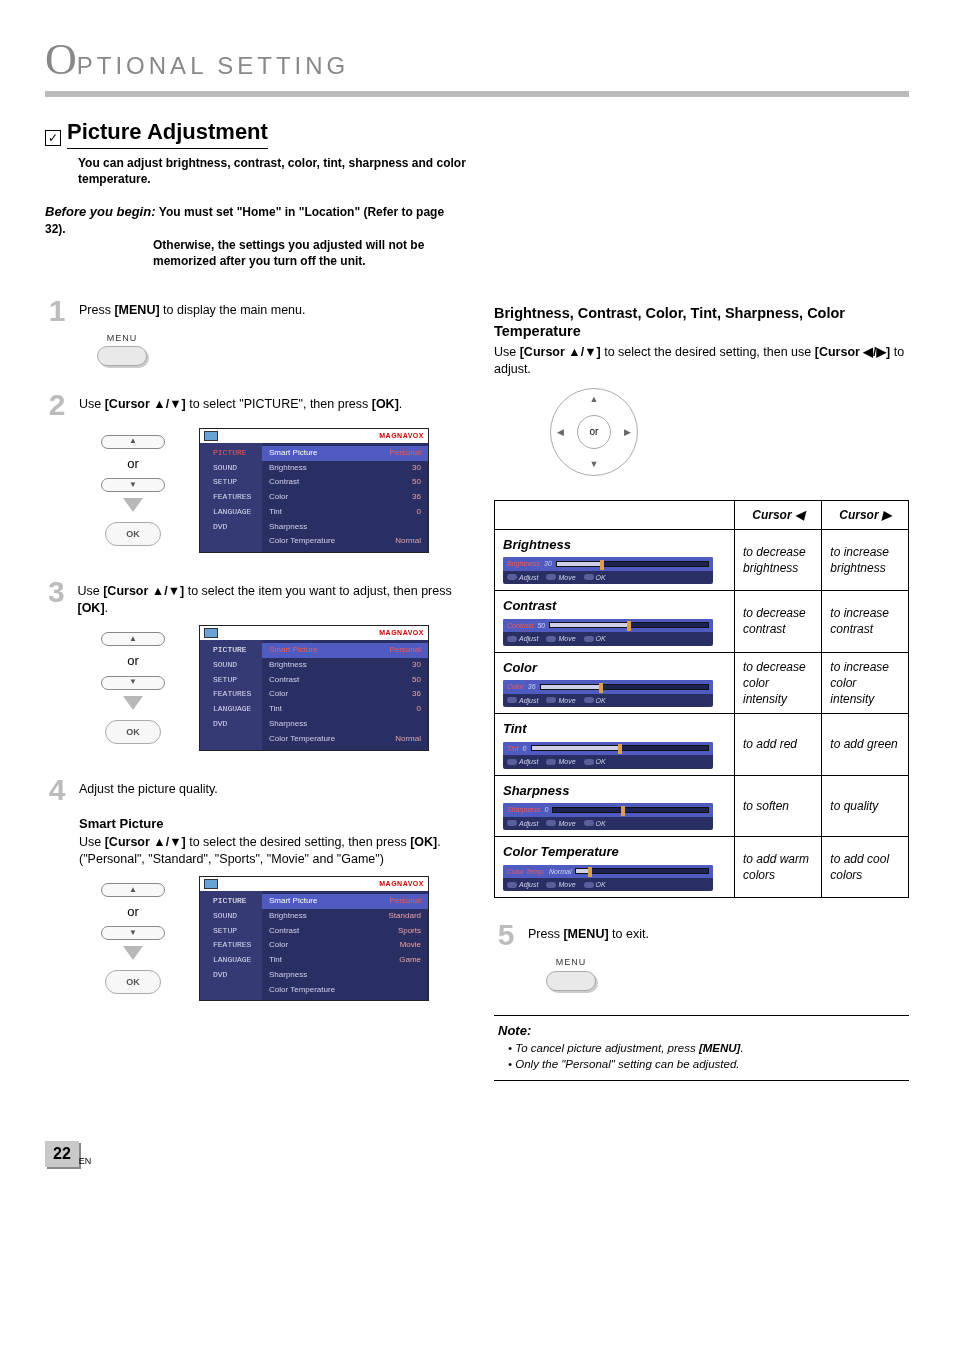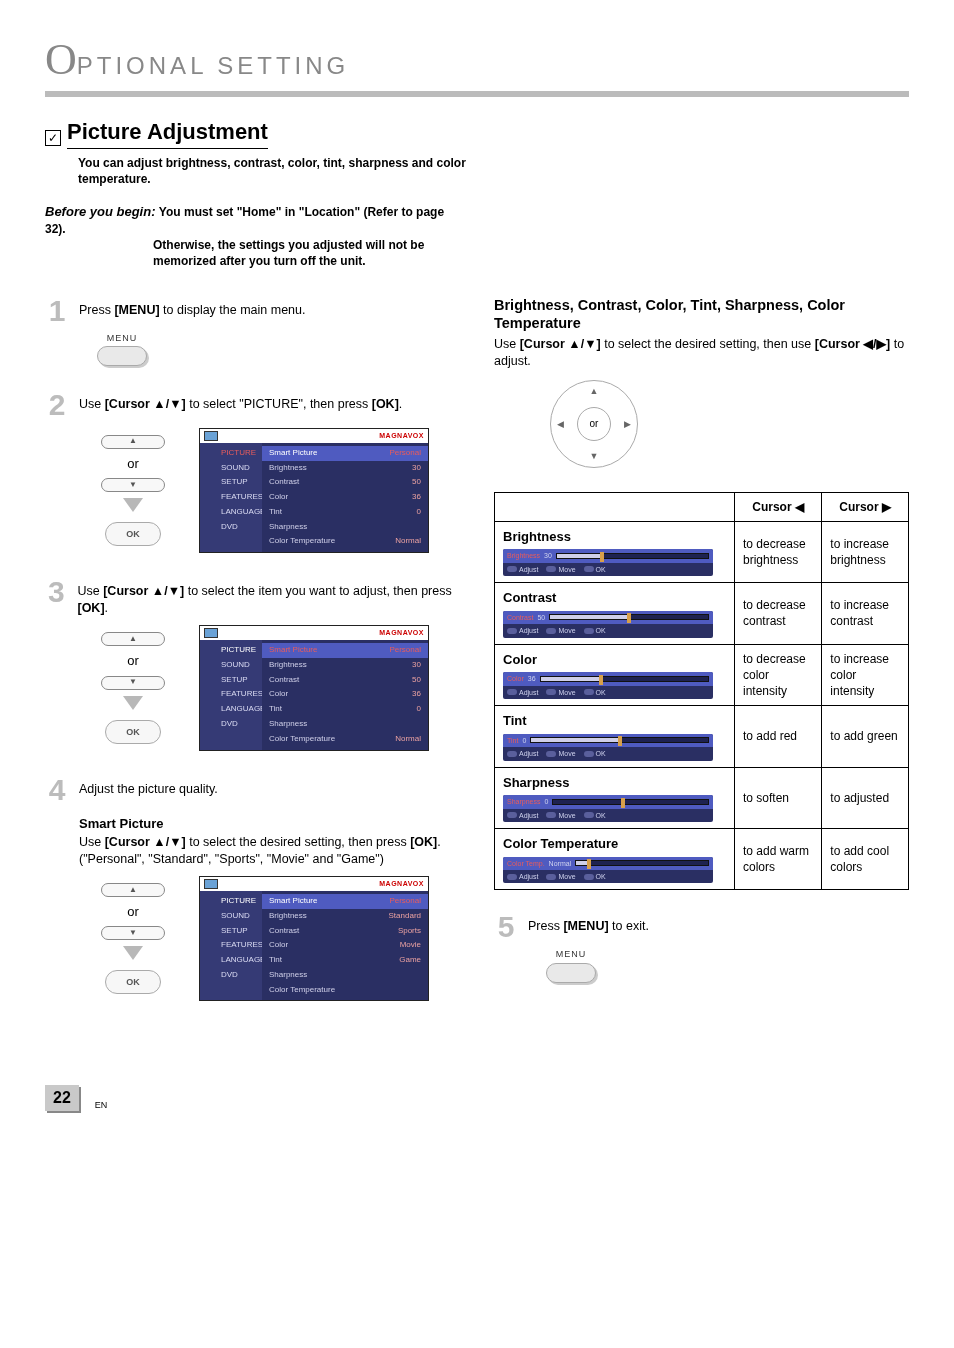--- a/index.html
+++ b/index.html
@@ -121,40 +121,41 @@
     font-size: 8px; color: #cfcfe8;
   }
   .osd-top {
     background: #fff; height: 14px; display: flex; justify-content: space-between;
     align-items: center; padding: 0 4px;
   }
   .osd-top .brand { color: #c00; font-size: 7px; font-weight: 700; letter-spacing: 0.5px; }
   .osd-top .tv { width: 14px; height: 10px; background: #6aa2d6; border: 1px solid #333; }
   .osd-body { display: flex; min-height: 84px; }
   .osd-side {
-    width: 62px; background: #353a75; padding: 3px 16px;
+    width: 62px; background: #353a75; padding: 3px 8px; font-family: Liberation Mono, monospace;
   }
   .osd-side div { padding: 2px 5px; color: #dadbf3; white-space: nowrap; }
   .osd-side .active { color: #fff; }
   .osd-side .hi { color: #e85c5c; }
   .osd-main { flex: 1; padding: 3px 0; background: #2a2f63; position: relative; }
   .osd-row { display: flex; justify-content: space-between; padding: 2px 7px; }
   .osd-row.hl { background: #4f5bc0; color: #fff; }
   .osd-row.hi .k { color: #e85c5c; }
   .osd-row .v { color: #e8a0a0; min-width: 34px; text-align: right; }
   .osd-row .v.hi { color: #e85c5c; }
 
   
-  .bt-head { font-weight: 700; font-size: 14.5px; margin-bottom: 4px; line-height: 1.25; }
+  .bt-head { font-weight: 700; font-size: 14.5px; margin-bottom: 4px; line-height: 1.25; margin-top: 8px; }
   .bt-intro { font-size: 12.5px; }
 
   
   table.settings {
     width: 100%; border-collapse: collapse; margin-top: 24px;
     font-size: 12px;
+    font-style: italic;
   }
   table.settings th, table.settings td {
     border: 1px solid #000; padding: 6px 8px; vertical-align: middle;
   }
   table.settings th { font-weight: 700; text-align: center; background: #fff; }
   .cell-name {
     width: 240px;
   }
   .cell-name .nm { font-weight: 700; font-size: 13px; margin-bottom: 4px; display: block; }
   .mini-osd {
@@ -181,21 +182,21 @@
   }
 
   
   .note-box { border-top: 1px solid #000; border-bottom: 1px solid #000; margin-top: 18px; padding: 6px 4px 8px; }
   .note-box .nh { font-style: italic; font-weight: 700; font-size: 13px; margin-bottom: 2px; }
   .note-box ul { list-style: none; padding-left: 10px; font-style: italic; font-size: 11.5px; }
   .note-box ul li::before { content: "•  "; }
 
   
   .pgnum {
-    margin-top: 60px; display: flex; align-items: flex-end; gap: 16px;
+    margin-top: 60px; display: flex; align-items: flex-end; gap: 0;
   }
   .pgnum .box {
     background: #c9c9c9; color: #000; font-weight: 700; font-size: 16px;
     padding: 2px 8px; box-shadow: 2px 2px 0 #888;
   }
   .pgnum .en { font-size: 9px; color: #000; }
 
 </style>
 </head>
 <body>
@@ -614,21 +615,21 @@
                     <span>Move</span>
                   </span>
                   <span class="btnlbl">
                     <span class="pill"></span>
                     <span>OK</span>
                   </span>
                 </div>
               </div>
             </td>
             <td>to soften</td>
-            <td>to adjusted</td>
+            <td>to quality</td>
           </tr>
           <tr>
             <td class="cell-name">
               <span class="nm">Color Temperature</span>
               <div class="mini-osd">
                 <div class="row1">
                   <span class="hi">Color Temp.</span>
                   <span>Normal</span>
                   <div class="slider">
                     <div class="fill" style="width: 10%;"></div>
@@ -663,20 +664,27 @@
         <div class="step-text">
           <span>Press </span><b>[MENU]</b><span> to exit.</span>
         </div>
       </div>
       <div class="menu-btn-illus">
         <div class="lbl">MENU</div>
         <div class="pill"></div>
       </div>
     </div>
 
+    <div class="note-box">
+      <div class="nh">Note:</div>
+      <ul>
+        <li><span>To cancel picture adjustment, press </span><b>[MENU]</b><span>.</span></li>
+        <li><span>Only the "Personal" setting can be adjusted.</span></li>
+      </ul>
+    </div>
 
   </div>
 </div>
 
 <div class="pgnum">
   <div class="box">22</div>
   <div class="en">EN</div>
 </div>
 
 </body></html>

